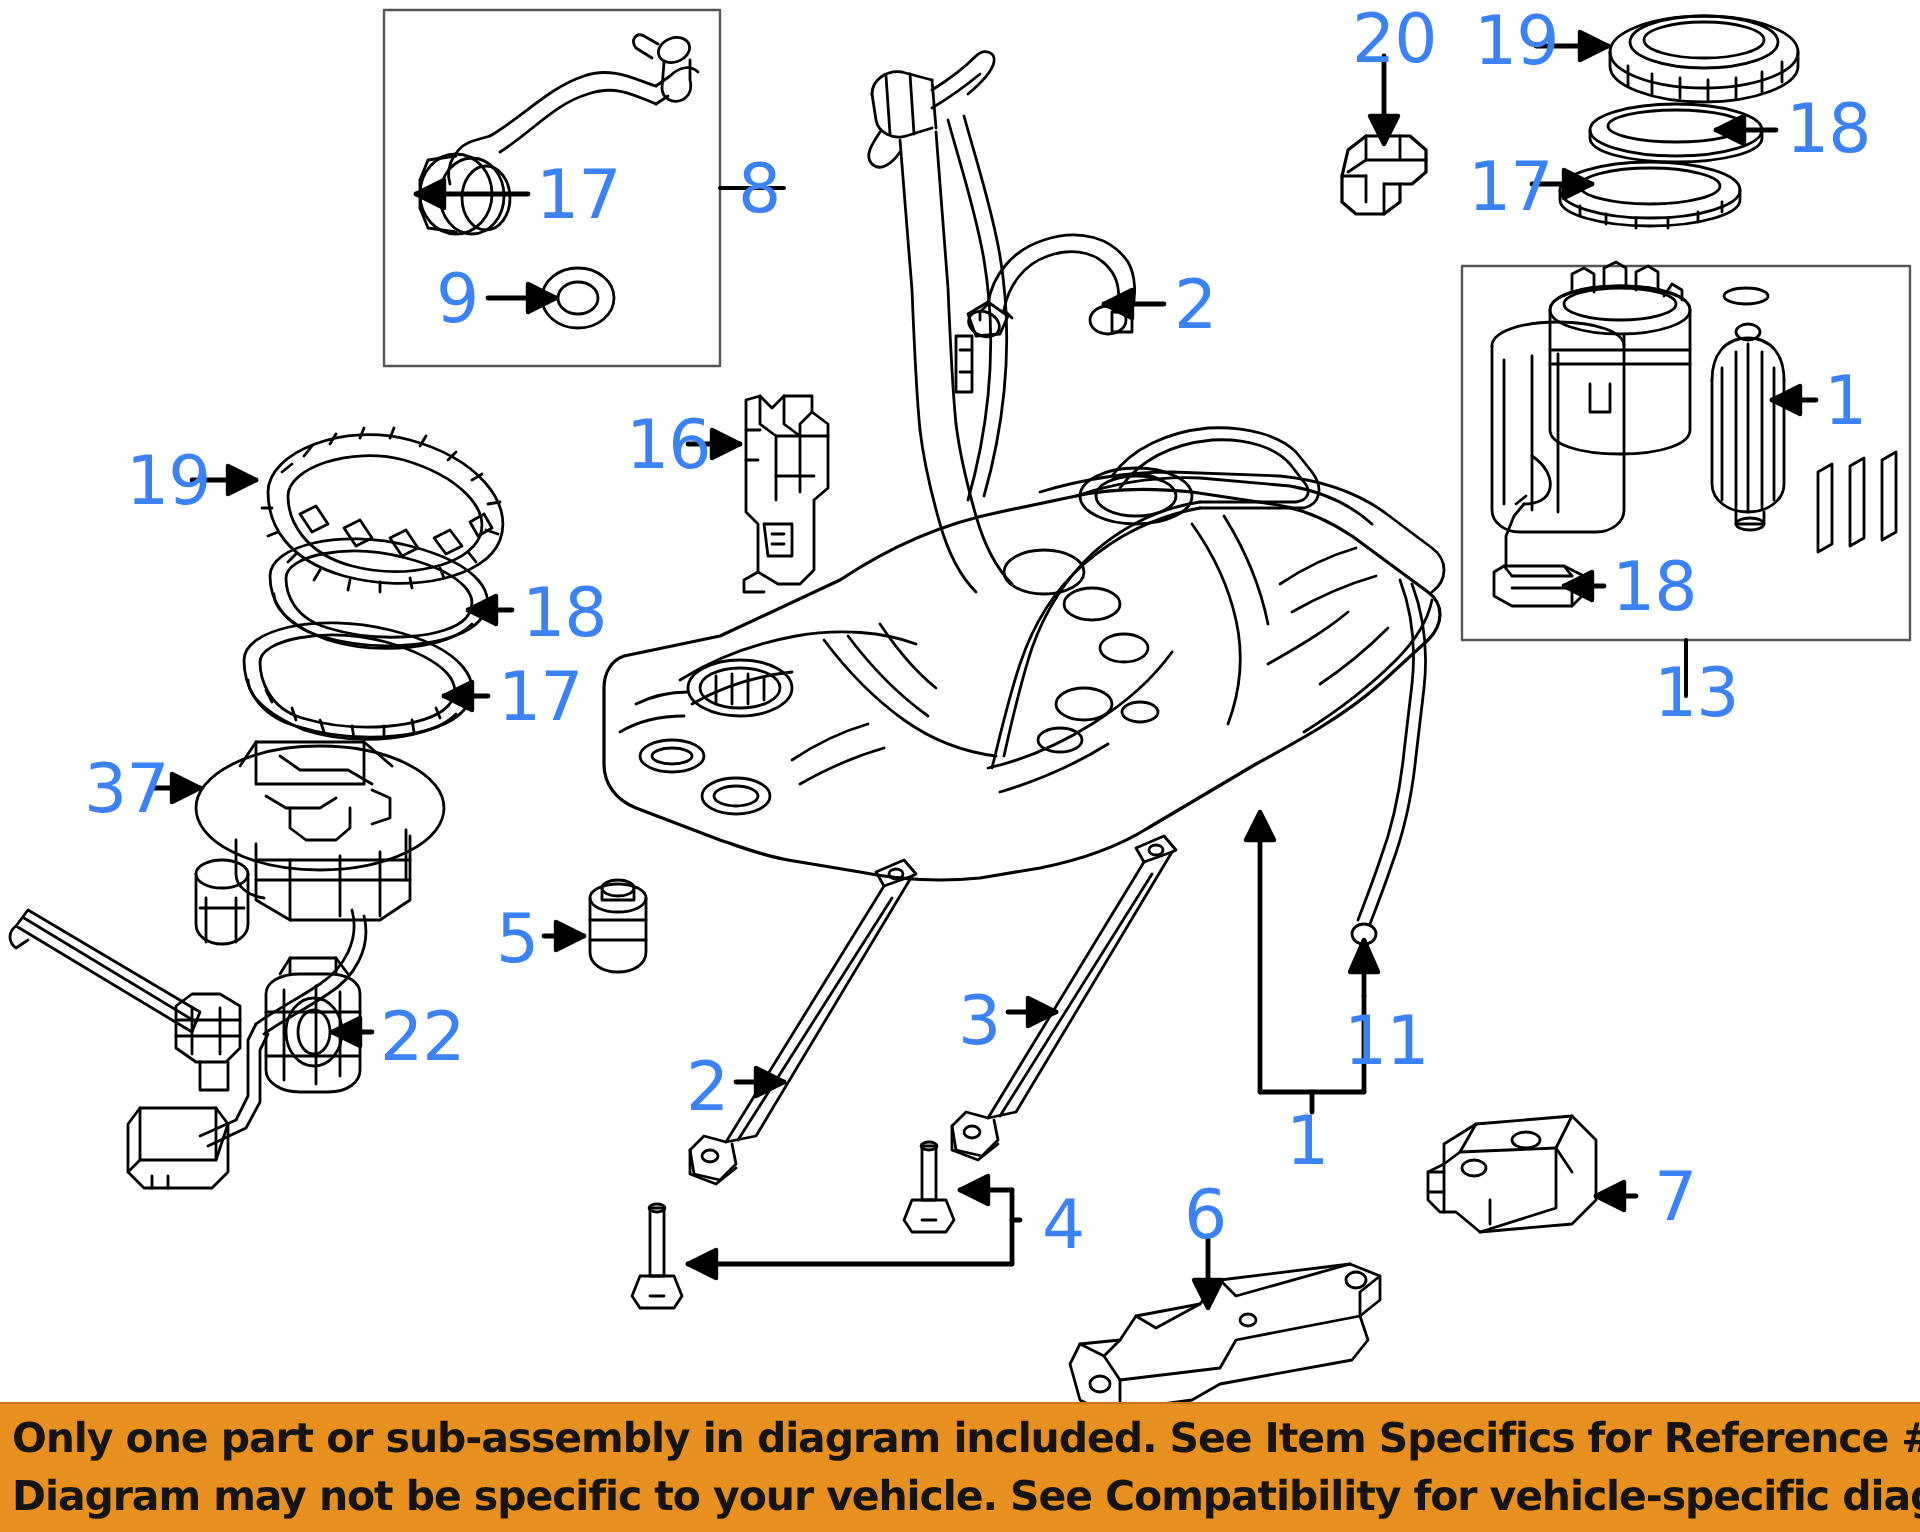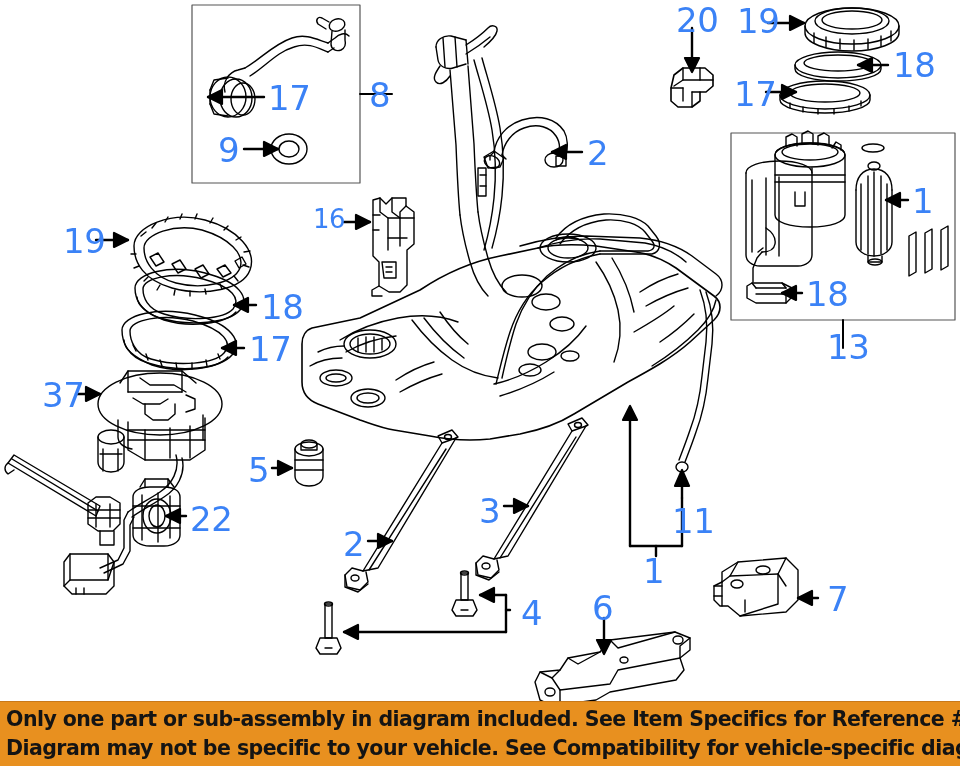--- a/index.html
+++ b/index.html
@@ -528,21 +528,21 @@
   <div class="callout" style="left:592px; top:591px; font-size:34px;">6</div>
   <div class="callout" style="left:827px; top:582px; font-size:34px;">7</div>
   <div class="callout" style="left:369px; top:78px;  font-size:34px;">8</div>
   <div class="callout" style="left:218px; top:133px; font-size:34px;">9</div>
   <div class="callout" style="left:268px; top:81px;  font-size:34px;">17</div>
   <div class="callout" style="left:657px; top:504px; font-size:34px;margin-left:15px;">11</div>
   <div class="callout" style="left:587px; top:136px; font-size:34px;">2</div>
   <div class="callout" style="left:827px; top:330px; font-size:34px;">13</div>
   <div class="callout" style="left:912px; top:184px; font-size:34px;">1</div>
   <div class="callout" style="left:806px; top:277px; font-size:34px;">18</div>
-  <div class="callout" style="left:313px; top:206px; font-size:26px;">16</div>
+  <div class="callout" style="left:313px; top:206px; font-size:34px;">16</div>
   <div class="callout" style="left:249px; top:332px; font-size:34px;">17</div>
   <div class="callout" style="left:261px; top:290px; font-size:34px;">18</div>
   <div class="callout" style="left:63px;  top:224px; font-size:34px;">19</div>
   <div class="callout" style="left:676px; top:3px;   font-size:34px;">20</div>
   <div class="callout" style="left:42px;  top:378px; font-size:34px;">37</div>
   <div class="callout" style="left:190px; top:502px; font-size:34px;">22</div>
   <div class="callout" style="left:737px; top:4px;   font-size:34px;">19</div>
   <div class="callout" style="left:893px; top:48px;  font-size:34px;">18</div>
   <div class="callout" style="left:734px; top:77px;  font-size:34px;">17</div>
 

